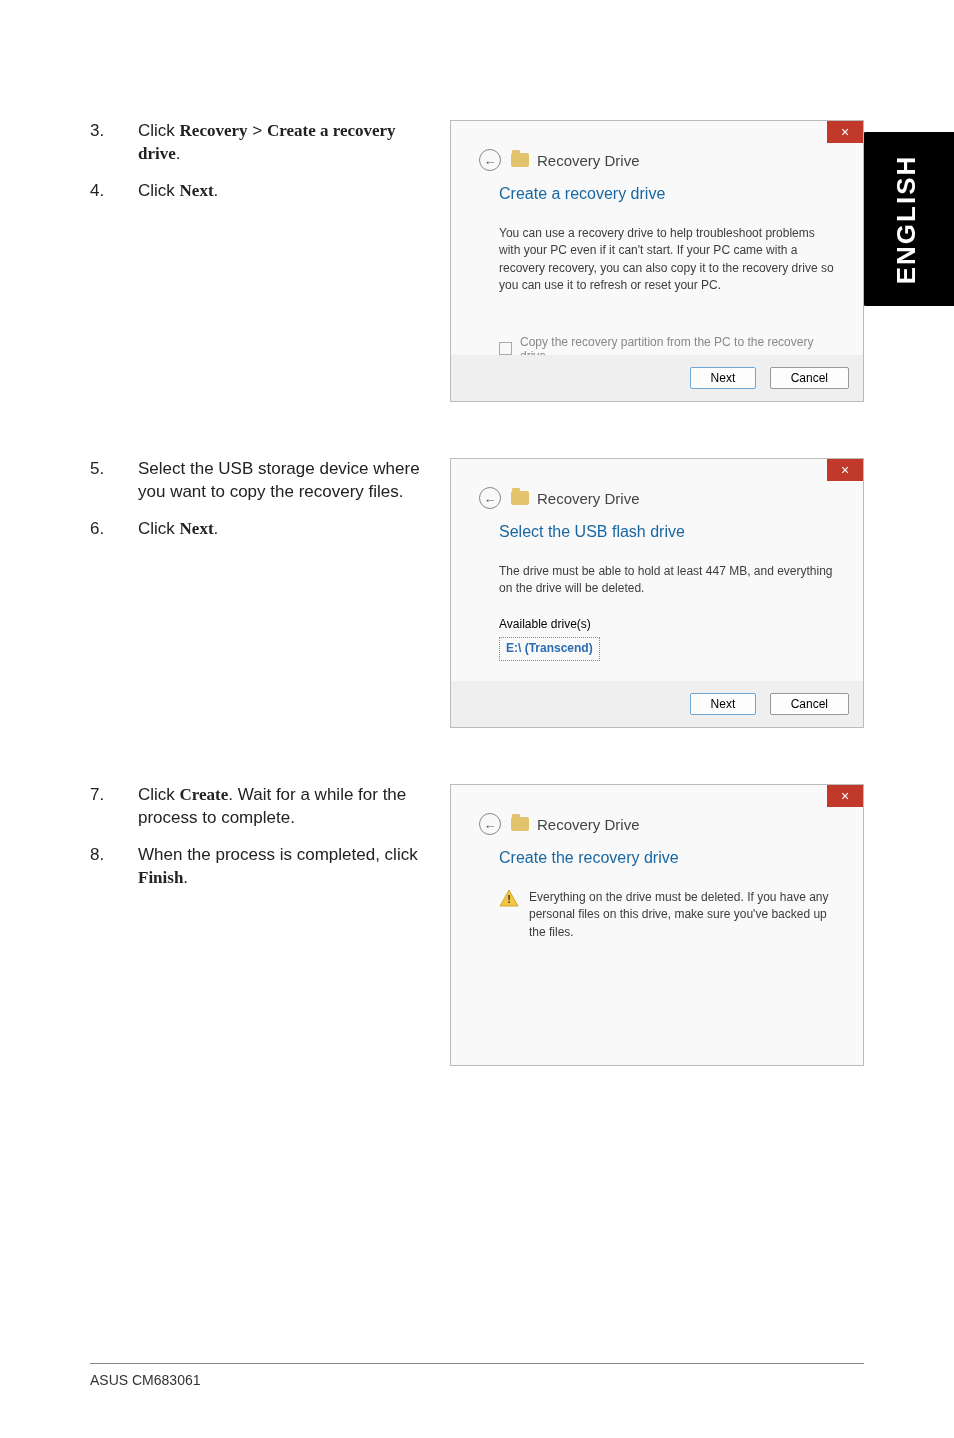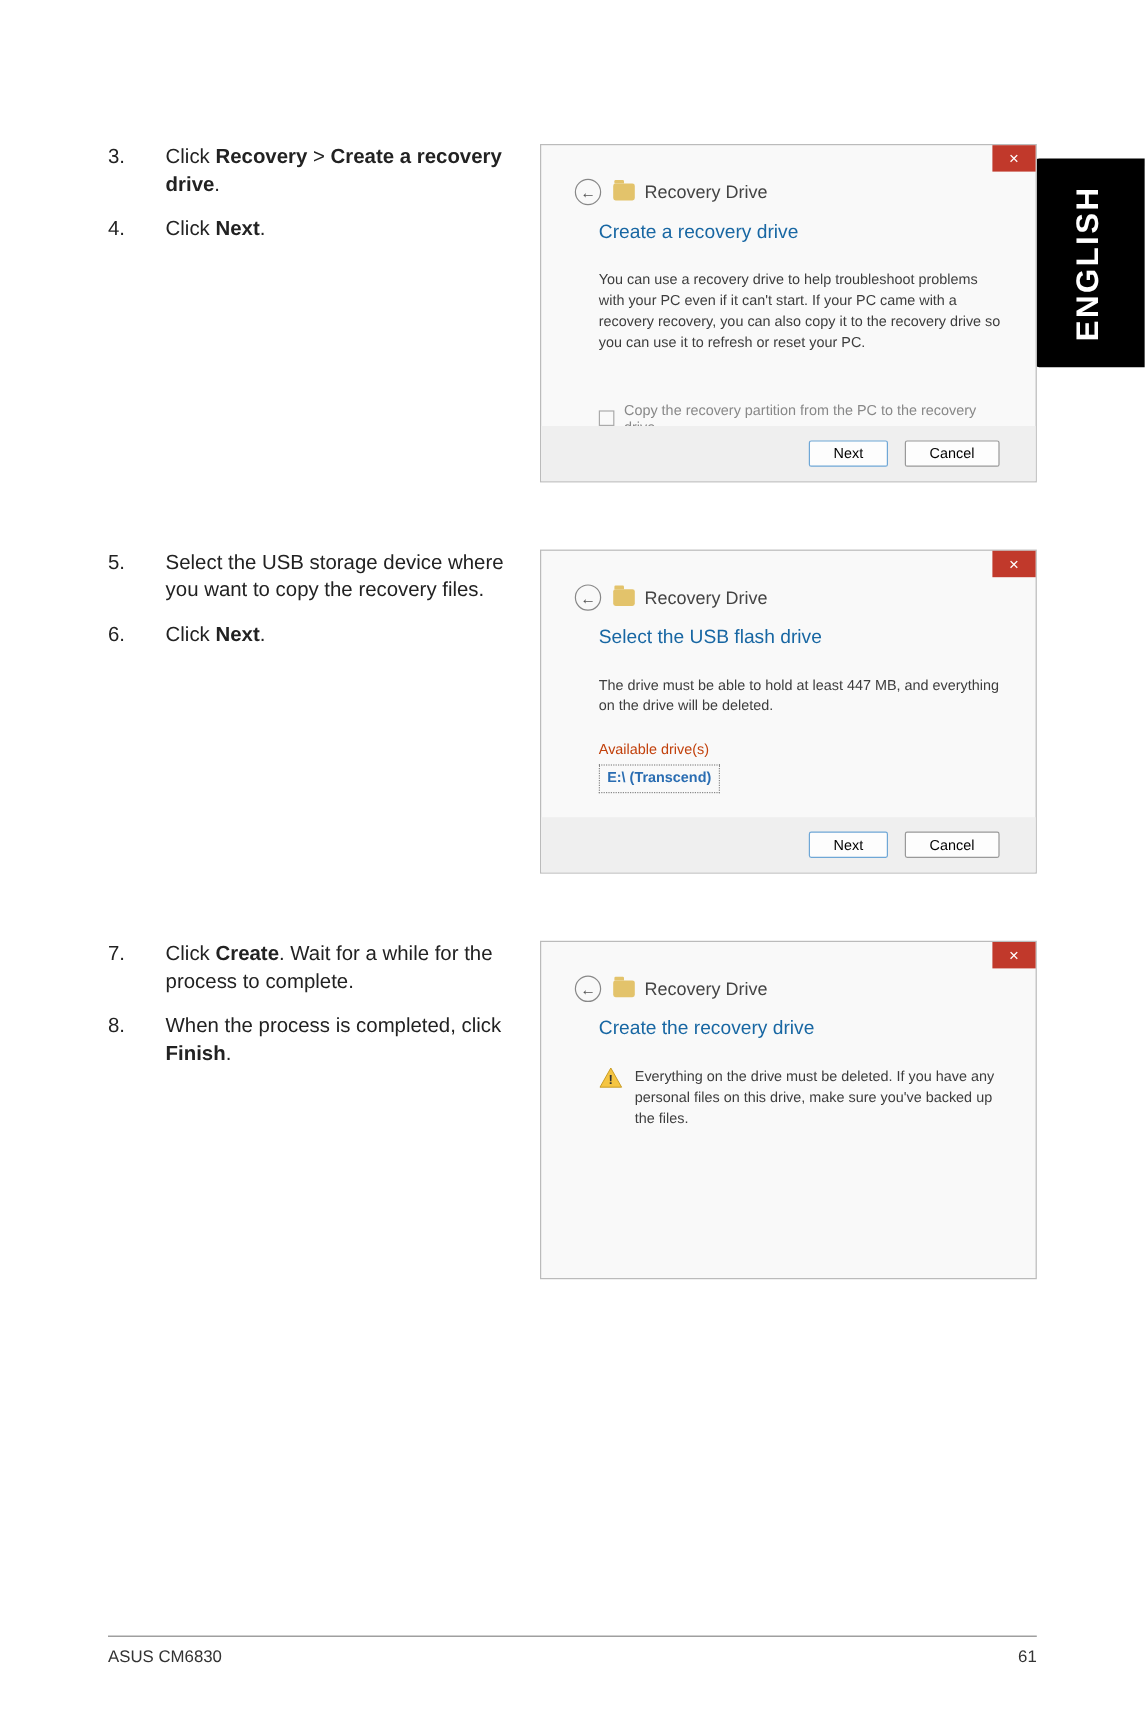--- a/index.html
+++ b/index.html
@@ -12,51 +12,51 @@
 
   
   .row { display: flex; align-items: flex-start; margin-bottom: 56px; }
   .instr-col { width: 360px; padding-right: 30px; }
   .shot-col { flex: 1; }
 
   ol.instr { list-style: none; }
   ol.instr li { display: flex; margin-bottom: 14px; font-size: 17px; line-height: 1.35; }
   ol.instr li .num { width: 48px; flex: none; }
   ol.instr li .txt { flex: 1; }
-  ol.instr li .txt strong { font-weight: bold; }
+  ol.instr li .txt strong { font-weight: bold; font-family: Liberation Serif, serif; }
 
   
   .shot { border: 1px solid #bbb; background: #f9f9f9; position: relative; font-size: 12px; }
   .shot-close { position: absolute; top: 0; right: 0; width: 36px; height: 22px; background: #c1392b; color: #fff; display: flex; align-items: center; justify-content: center; font-size: 14px; }
   .shot-inner { padding: 28px 28px 12px 28px; }
   .back-row { display: flex; align-items: center; margin-bottom: 14px; color: #444; font-size: 15px; }
   .back-row .circ { width: 22px; height: 22px; border: 1px solid #888; border-radius: 50%; display: flex; align-items: center; justify-content: center; font-size: 13px; margin-right: 10px; color: #555; }
   .back-row .folder { width: 18px; height: 14px; background: #e3c36b; border-radius: 2px; margin-right: 8px; position: relative; }
   .back-row .folder::before { content: ""; position: absolute; top: -3px; left: 1px; width: 8px; height: 3px; background: #e3c36b; border-radius: 1px 1px 0 0; }
   .shot-title { color: #1867a3; font-size: 16px; margin: 0 0 22px 20px; }
   .shot-body { margin: 0 0 0 20px; color: #3d3d3d; font-size: 12px; line-height: 1.45; }
   .checkbox-row { margin: 40px 0 0 20px; display: flex; align-items: center; color: #888; font-size: 12px; }
   .checkbox-row .cb { width: 13px; height: 13px; border: 1px solid #aaa; margin-right: 8px; flex: none; }
   .drive-list { margin-top: 18px; }
-  .drive-list .label { color: #c2410c; font-size: 12px; margin-bottom: 4px; }
+  .drive-list .label { color: #000000; font-size: 12px; margin-bottom: 4px; }
   .drive-list .item { border: 1px dotted #888; padding: 2px 6px; color: #2a6db2; font-size: 12px; display: inline-block; font-weight: bold; }
   .warn-row { display: flex; align-items: flex-start; margin-top: 8px; }
   .warn-row .tri { width: 20px; height: 18px; margin-right: 10px; flex: none; position: relative; }
   .warn-row .tri svg { width: 20px; height: 18px; }
-  .shot-footer { background: #efefef; padding: 12px 30px; text-align: right; margin-top: 20px; }
+  .shot-footer { background: #efefef; padding: 12px 14px; text-align: right; margin-top: 20px; }
   .shot-footer button { font-size: 12px; padding: 3px 20px; border: 1px solid #999; background: #fdfdfd; margin-left: 10px; cursor: pointer; border-radius: 2px; }
   .shot-footer button.primary { border: 1px solid #6fa7d6; }
 
   .s1 { height: 282px; }
   .s2 { height: 270px; }
   .s3 { height: 282px; }
   .s1 .shot-footer, .s2 .shot-footer, .s3 .shot-footer { position: absolute; bottom: 0; left: 0; right: 0; }
 
   
-  .page-footer { position: absolute; left: 90px; right: 90px; bottom: 50px; border-top: 1px solid #888; padding-top: 8px; display: flex; justify-content: space-between; font-size: 14px; color: #333; }
+  .page-footer { position: absolute; left: 90px; right: 90px; bottom: 50px; border-top: 1px solid #888; padding-top: 8px; display: flex; font-size: 14px; color: #333; }
 
 </style>
 </head>
 <body>
 
 <div class="page">
 
   <div class="side-tab">
     <span>ENGLISH</span>
   </div>

